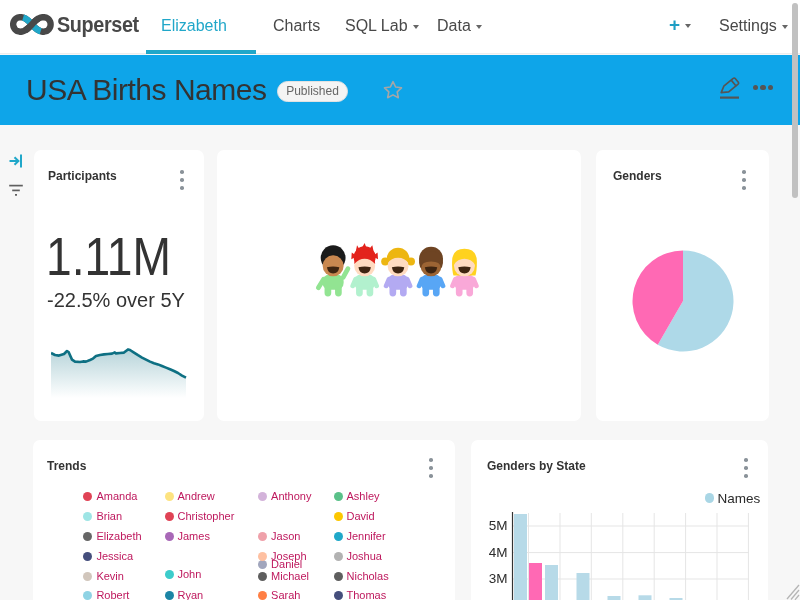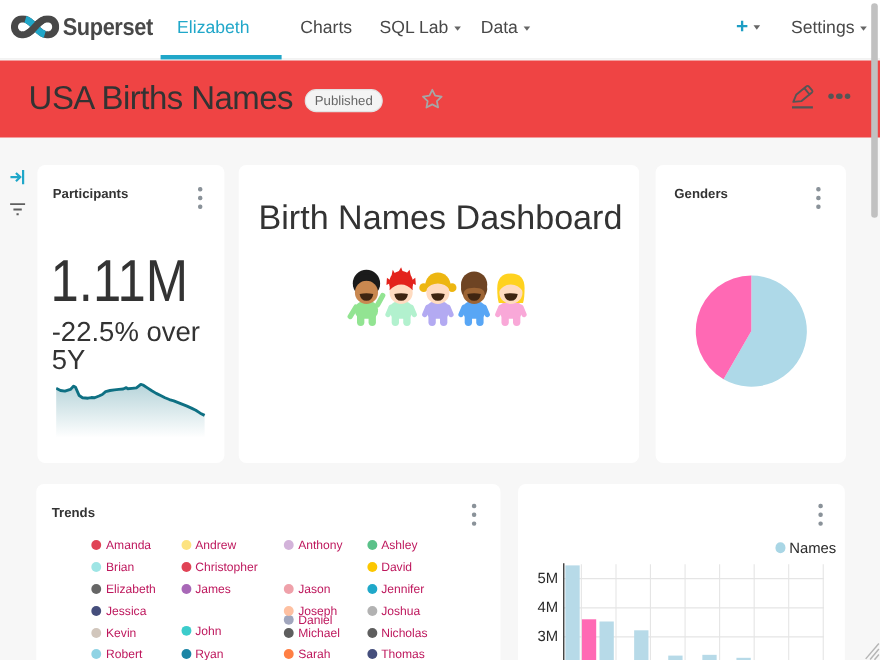--- a/index.html
+++ b/index.html
@@ -12,21 +12,21 @@
   #logo { position:absolute; left:10px; top:14px; }
   #brand { position:absolute; left:57px; top:12px; font-size:22px; font-weight:700;
     color:#484848; letter-spacing:-0.4px; transform:scaleX(0.90); transform-origin:left; }
   .navlink { position:absolute; top:17px; font-size:16px; color:#484848; }
   .caret { display:inline-block; width:0; height:0; border-left:3.5px solid transparent;
     border-right:3.5px solid transparent; border-top:4.5px solid #666; margin-left:5px;
     vertical-align:2px; }
   #tab-underline { position:absolute; left:146px; top:50px; width:110px; height:4px;
     background:#20A7C9; }
   
-  #hdr { position:absolute; left:0; top:55px; width:800px; height:70px; background:#ef4444; }
+  #hdr { position:absolute; left:0; top:55px; width:800px; height:70px; background:#0ea5e9; }
   #title { position:absolute; left:26px; top:18px; font-size:30px; font-weight:400;
     color:#333; letter-spacing:-0.5px; }
   #pill { position:absolute; left:277px; top:25.5px; width:71px; height:21px;
     background:#f4f4f4; border:1px solid #e2e2e2; border-radius:11px; text-align:center;
     font-size:12px; color:#666; line-height:19px; }
   
   .card { position:absolute; background:#fff; border-radius:7px; }
   .ctitle { position:absolute; left:14px; top:18.5px; font-size:12px; font-weight:600; color:#333; }
   .kebab { position:absolute; width:4px; }
   .kebab i { display:block; width:3.6px; height:3.6px; border-radius:50%; background:#8a9299;
@@ -85,35 +85,34 @@
 </svg>
 
 <div class="card" style="left:34px; top:150px; width:170px; height:271px;">
   <div class="ctitle">Participants</div>
   <div class="kebab" style="right:20px; top:20px;">
       <i></i>
       <i></i>
       <i></i>
     </div>
   <div class="abs" style="left:12px; top:78.5px; font-size:54px; line-height:1; color:#333; transform:scaleX(0.855); transform-origin:left;">1.11M</div>
-  <div class="abs" style="left:13px; top:140px; font-size:25px; line-height:1; color:#333;">-22.5% over 5Y</div>
+  <div class="abs" style="left:13px; top:140px; font-size:20px; line-height:1; color:#333;">-22.5% over 5Y</div>
   <svg class="abs" style="left:17px; top:190px;" width="138" height="58" viewBox="0 0 138 58">
     <defs>
       <linearGradient id="ag" x1="0" y1="0" x2="0" y2="1">
         <stop offset="0" stop-color="#0E7083" stop-opacity="0.30"></stop>
         <stop offset="1" stop-color="#0E7083" stop-opacity="0"></stop>
       </linearGradient>
     </defs>
     <path d="M0.0,13.0 4.0,15.0 8.0,15.6 13.0,14.0 16.0,11.0 17.6,12.0 21.0,19.6 24.0,21.6 29.0,22.0 32.0,21.4 35.0,21.6 39.0,20.0 42.0,18.6 45.0,16.0 49.0,15.0 53.0,14.4 57.0,14.0 61.0,13.6 63.8,12.4 65.0,13.4 69.0,13.0 73.0,12.6 77.0,9.4 79.0,10.0 83.0,12.6 87.0,15.2 91.0,17.6 95.0,19.6 99.0,21.6 103.0,23.2 107.0,24.4 111.0,26.0 115.0,27.6 119.0,29.2 123.0,31.0 127.0,33.0 131.0,35.6 135.0,37.6 L135,58 L0,58 Z" fill="url(#ag)"></path>
     <path d="M0.0,13.0 4.0,15.0 8.0,15.6 13.0,14.0 16.0,11.0 17.6,12.0 21.0,19.6 24.0,21.6 29.0,22.0 32.0,21.4 35.0,21.6 39.0,20.0 42.0,18.6 45.0,16.0 49.0,15.0 53.0,14.4 57.0,14.0 61.0,13.6 63.8,12.4 65.0,13.4 69.0,13.0 73.0,12.6 77.0,9.4 79.0,10.0 83.0,12.6 87.0,15.2 91.0,17.6 95.0,19.6 99.0,21.6 103.0,23.2 107.0,24.4 111.0,26.0 115.0,27.6 119.0,29.2 123.0,31.0 127.0,33.0 131.0,35.6 135.0,37.6" fill="none" stroke="#0E7083" stroke-width="2.6" stroke-linejoin="round"></path>
   </svg>
 </div>
 
 <div class="card" style="left:217px; top:150px; width:364px; height:271px;">
-  <div class="abs" style="left:18px; top:30px; font-size:31px; font-weight:500; color:#333;">Birth Names Dashboard</div>
   <div class="abs" id="kids" style="left:98px; top:91px; transform:scale(0.955); transform-origin:top left;"><svg width="176" height="60" viewBox="0 0 176 60">
         <g transform="translate(1,0)">
           <path d="M8 40 L2.5 49" stroke="#92E492" stroke-width="5" stroke-linecap="round"></path>
           <path d="M28.5 38 L33.5 29" stroke="#92E492" stroke-width="5" stroke-linecap="round"></path>
           <path d="M12.5 48 L12.5 54.5" stroke="#92E492" stroke-width="7" stroke-linecap="round"></path>
           <path d="M23.5 48 L23.5 54.5" stroke="#92E492" stroke-width="7" stroke-linecap="round"></path>
           <rect x="7" y="35" width="22" height="16" rx="7" fill="#92E492"></rect>
           <circle cx="18" cy="17.5" r="13" fill="#1b1b1b"></circle>
           <circle cx="18" cy="26" r="11" fill="#C98850"></circle>
           <path d="M5.5 21 Q6 9 18 8.5 Q30 9 30.5 21 Q26 14.5 18 14.5 Q10 14.5 5.5 21 Z" fill="#1b1b1b"></path>
@@ -213,20 +212,21 @@
   <div class="li" style="left:131.5px; top:129.5px;margin-top:44px;"><b style="background:#A38F79;"></b>Matthew</div>
   <div class="li" style="left:225.1px; top:129.5px;"><b style="background:#5E5E5E;"></b>Michael</div>
   <div class="li" style="left:300.5px; top:129.5px;text-align:right;"><b style="background:#5E5E5E;"></b>Nicholas</div>
   <div class="li" style="left:50.4px; top:149px;"><b style="background:#8FD3E4;"></b>Robert</div>
   <div class="li" style="left:131.5px; top:149px;"><b style="background:#1B85A5;"></b>Ryan</div>
   <div class="li" style="left:225.1px; top:149px;"><b style="background:#FF7F44;"></b>Sarah</div>
   <div class="li" style="left:300.5px; top:149px;"><b style="background:#454E7C;"></b>Thomas</div>
 </div>
 
 <div class="card" style="left:471px; top:440px; width:297px; height:200px;">
+  <div class="ctitle" style="left:16px;">Genders by State</div>
   <div class="kebab" style="right:20px; top:18px;">
       <i></i>
       <i></i>
       <i></i>
     </div>
   <div class="abs" style="left:246.5px; top:51px; font-size:13.5px; line-height:1.2; color:#2b2b2b;">Names</div>
   <div class="abs" style="left:233.5px; top:53px; width:9.5px; height:9.5px; border-radius:50%; background:#A9D6E5;"></div>
   <svg class="abs" style="left:0px; top:0px;" width="297" height="200" viewBox="0 0 297 200">
   <path d="M41.5 86 L278 86" stroke="#e5e5e5" stroke-width="1"></path>
   <path d="M41.5 112.6 L278 112.6" stroke="#e5e5e5" stroke-width="1"></path>

